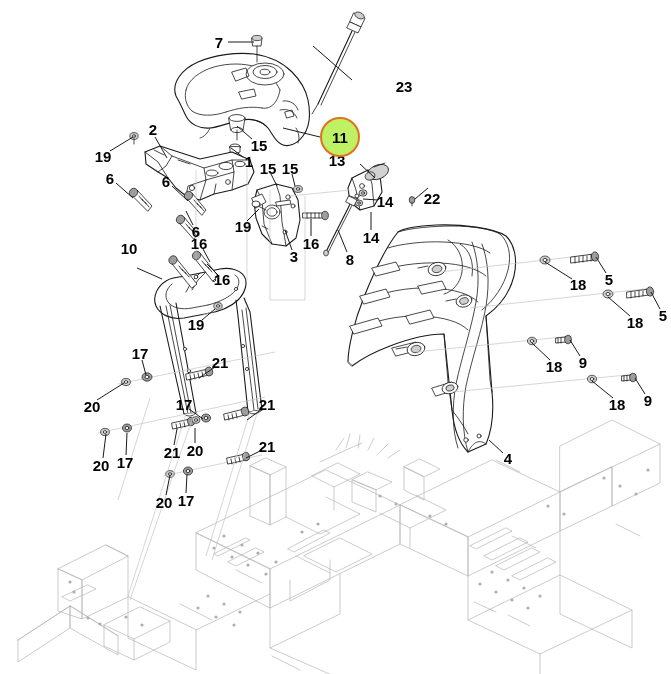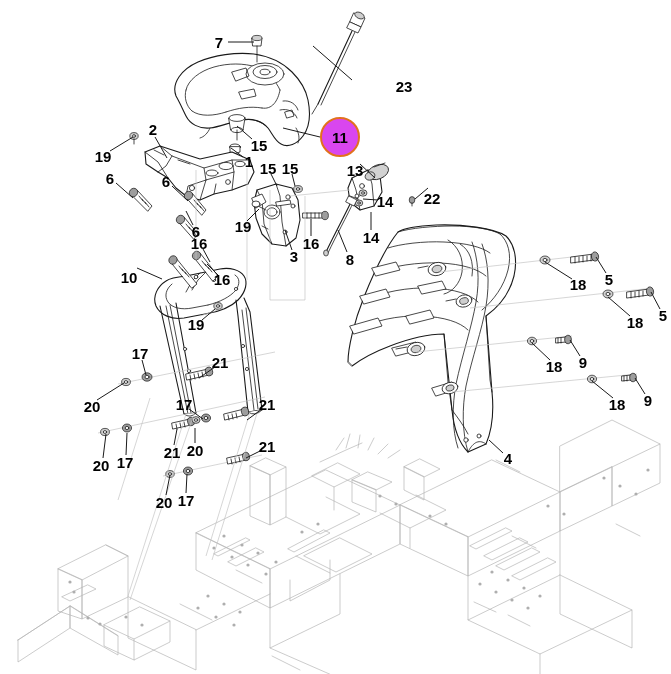--- a/index.html
+++ b/index.html
@@ -666,26 +666,26 @@
       <div class="callout-label" style="left: 166px; top: 181px;">6</div>
       <div class="callout-label" style="left: 249px; top: 161px;">1</div>
       <div class="callout-label" style="left: 268px; top: 168px;">15</div>
       <div class="callout-label" style="left: 290px; top: 168px;">15</div>
       <div class="callout-label" style="left: 196px; top: 231px;">6</div>
       <div class="callout-label" style="left: 199px; top: 243px;">16</div>
       <div class="callout-label" style="left: 222px; top: 279px;">16</div>
       <div class="callout-label" style="left: 243px; top: 226px;">19</div>
       <div class="callout-label" style="left: 294px; top: 256px;">3</div>
       <div class="callout-label" style="left: 311px; top: 243px;">16</div>
-      <div class="callout-label" style="left: 355px; top: 160px; margin-top: 10px;">13</div>
+      <div class="callout-label" style="left: 337px; top: 160px;">13</div>
       <div class="callout-label" style="left: 432px; top: 182px; margin-top: 16px;">22</div>
       <div class="callout-label" style="left: 385px; top: 201px;">14</div>
       <div class="callout-label" style="left: 371px; top: 237px;">14</div>
       <div class="callout-label" style="left: 350px; top: 259px;">8</div>
-      <div class="callout-label" style="left: 129px; top: 277px; text-align: center;">10</div>
+      <div class="callout-label" style="left: 129px; top: 248px; text-align: center;">10</div>
       <div class="callout-label" style="left: 196px; top: 324px;">19</div>
       <div class="callout-label" style="left: 140px; top: 353px;">17</div>
       <div class="callout-label" style="left: 92px; top: 406px;">20</div>
       <div class="callout-label" style="left: 220px; top: 362px;">21</div>
       <div class="callout-label" style="left: 184px; top: 404px;">17</div>
       <div class="callout-label" style="left: 101px; top: 465px;">20</div>
       <div class="callout-label" style="left: 125px; top: 462px;">17</div>
       <div class="callout-label" style="left: 172px; top: 452px;">21</div>
       <div class="callout-label" style="left: 195px; top: 450px;">20</div>
       <div class="callout-label" style="left: 267px; top: 404px;">21</div>
@@ -696,15 +696,15 @@
       <div class="callout-label" style="left: 609px; top: 279px;">5</div>
       <div class="callout-label" style="left: 635px; top: 322px;">18</div>
       <div class="callout-label" style="left: 663px; top: 315px;">5</div>
       <div class="callout-label" style="left: 554px; top: 366px;">18</div>
       <div class="callout-label" style="left: 583px; top: 362px;">9</div>
       <div class="callout-label" style="left: 617px; top: 404px;">18</div>
       <div class="callout-label" style="left: 648px; top: 400px;">9</div>
       <div class="callout-label" style="left: 508px; top: 458px;">4</div>
     </div>
 
-  <div class="hl-badge" id="highlight-badge" style="left: 340px; top: 137px; width: 40px; height: 40px; background: #d946ef; border: 2px solid rgb(226, 113, 29);">11</div>
+  <div class="hl-badge" id="highlight-badge" style="left: 340px; top: 137px; width: 40px; height: 40px; background: #bef264; border: 2px solid rgb(226, 113, 29);">11</div>
 
 </div>
 
 </body></html>

